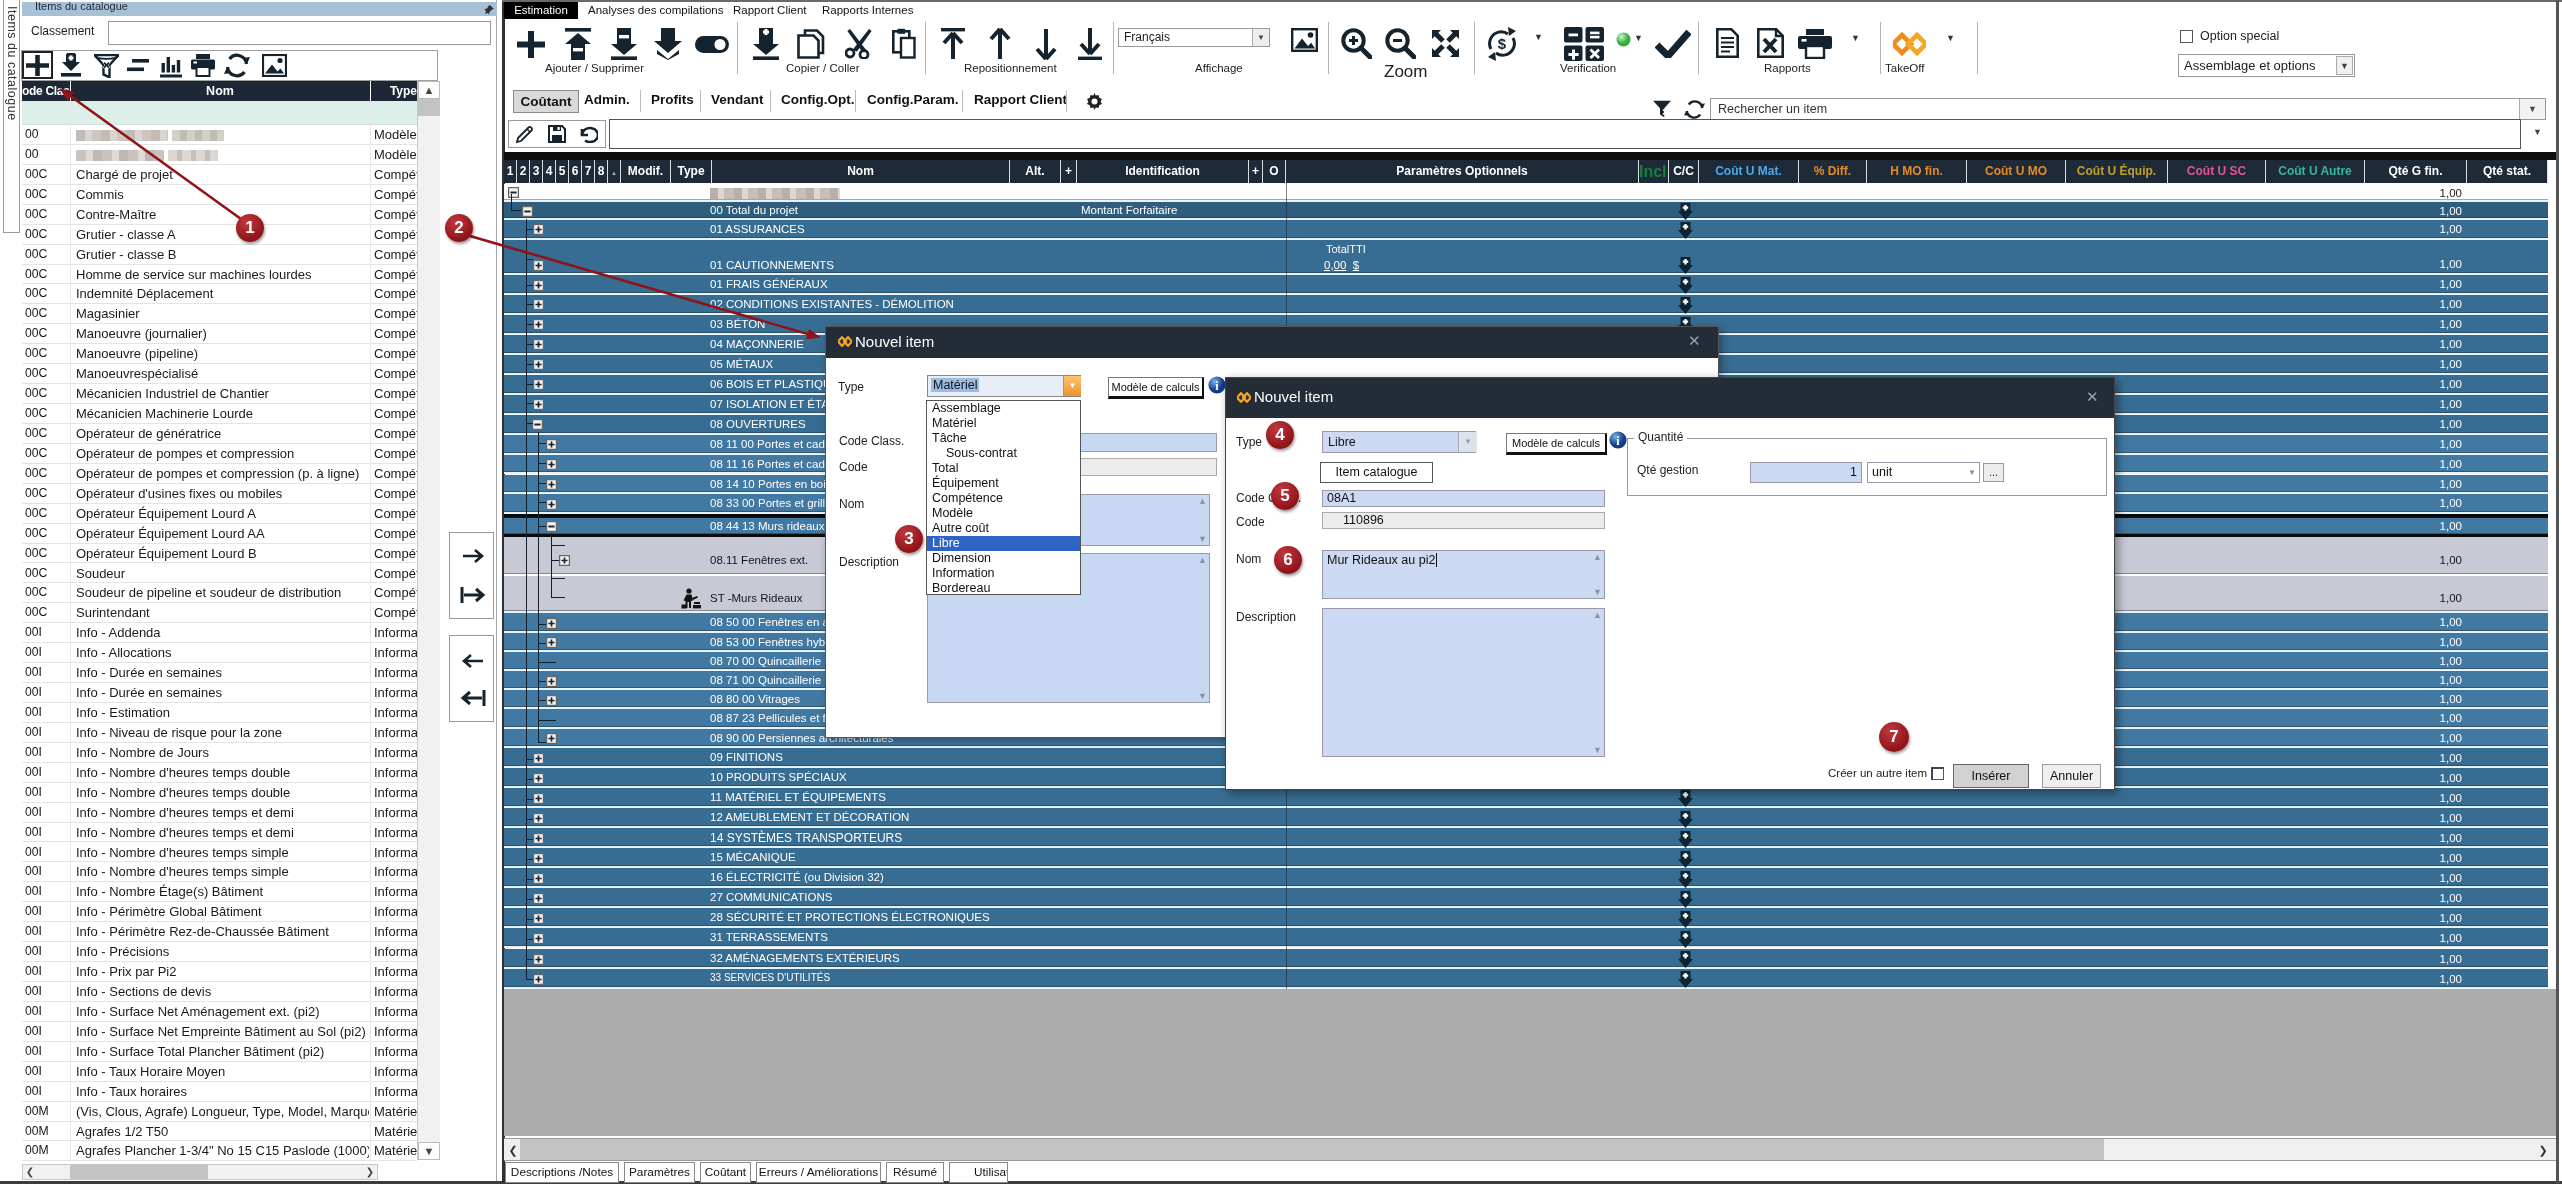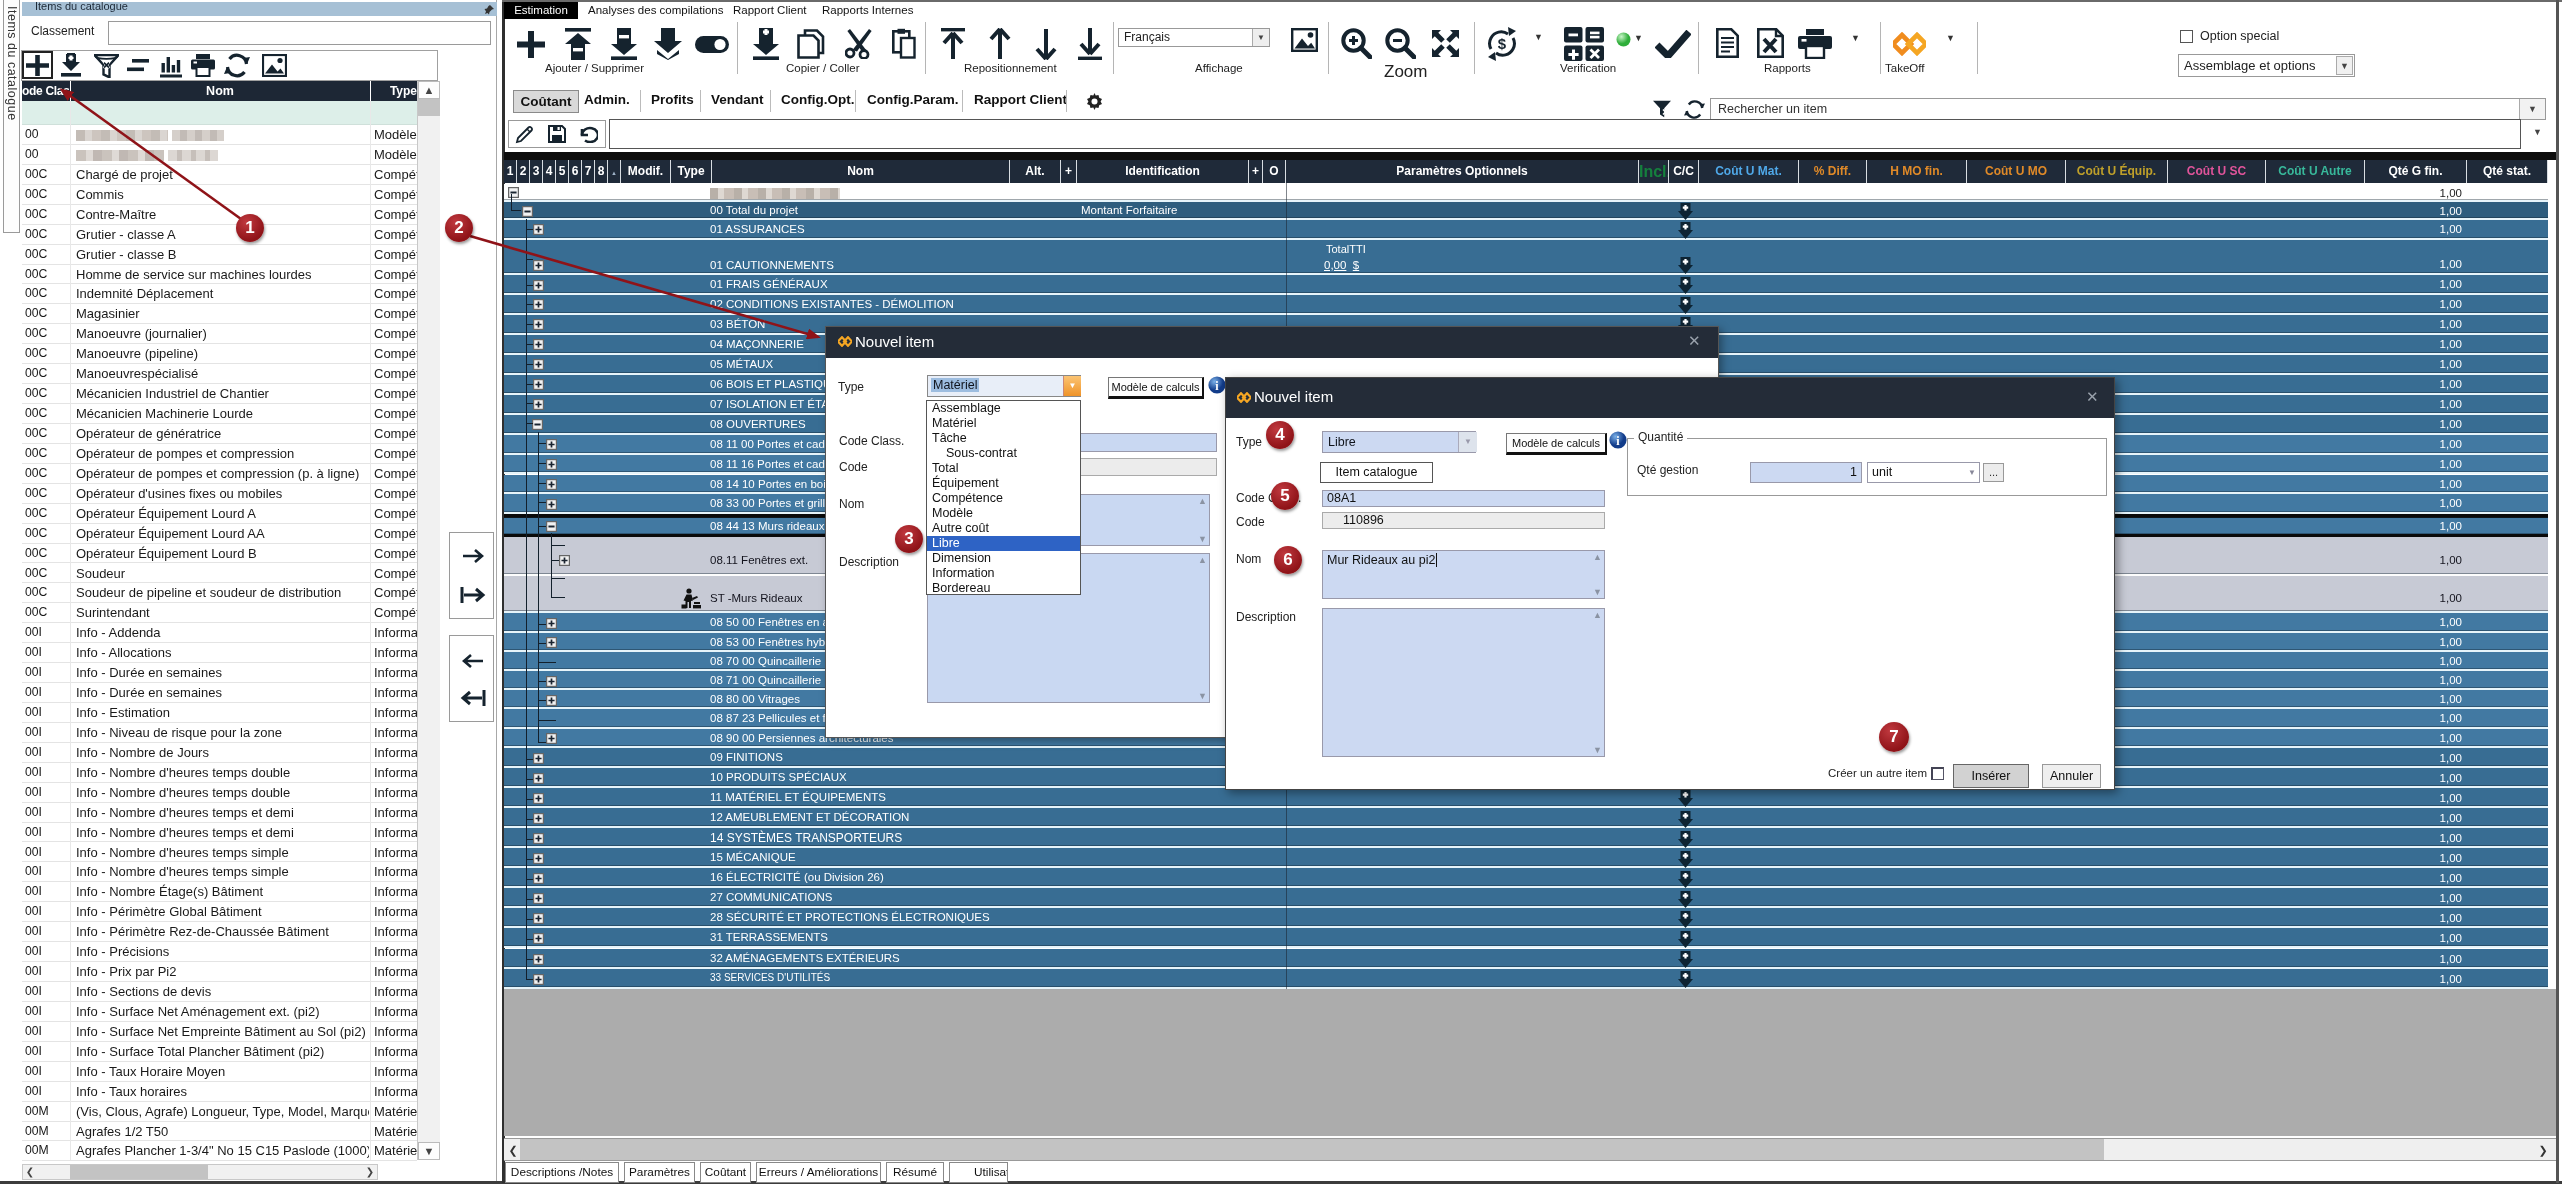--- a/index.html
+++ b/index.html
@@ -952,21 +952,21 @@
         <path d="M2 4.5h5M4.5 2v5" stroke="#1a2430" stroke-width="1.4"></path>
       </svg>
       <svg style="position:absolute;left:1174px;top:2.5px" width="15" height="17" viewBox="0 0 15 17">
         <rect x="2.5" y="0" width="10" height="9" fill="#0e2433"></rect>
         <path d="M0 8h15l-7.5 9z" fill="#0e2433"></path>
         <path d="M7.5 2v5.4M4.8 4.7h5.4" stroke="#fff" stroke-width="2.2"></path>
       </svg>
       <span style="position:absolute;right:86px;width:60px;text-align:right;font-size:11.5px;color:#fff;line-height:20.07px;">1,00</span>
     </div>
     <div class="abs" style="left:504px;top:868.2200000000005px;width:2044px;height:20.07px;background:#386d93;border-bottom:2px solid #e6f4fa;overflow:visible;box-shadow:inset 0 -1px 0 rgba(18,34,48,.4);">
-      <span style="position:absolute;left:206px;top:3px;font-size:11.5px;color:#fff;">16 ÉLECTRICITÉ (ou Division 26)</span>
+      <span style="position:absolute;left:206px;top:3px;font-size:11.5px;color:#fff;">16 ÉLECTRICITÉ (ou Division 32)</span>
       <svg style="position:absolute;left:29px;top:5px" width="11" height="11" viewBox="0 0 9 9">
         <rect x="0.5" y="0.5" width="8" height="8" fill="#f2f2f2" stroke="#666" stroke-width="1"></rect>
         <path d="M2 4.5h5M4.5 2v5" stroke="#1a2430" stroke-width="1.4"></path>
       </svg>
       <svg style="position:absolute;left:1174px;top:2.5px" width="15" height="17" viewBox="0 0 15 17">
         <rect x="2.5" y="0" width="10" height="9" fill="#0e2433"></rect>
         <path d="M0 8h15l-7.5 9z" fill="#0e2433"></path>
         <path d="M7.5 2v5.4M4.8 4.7h5.4" stroke="#fff" stroke-width="2.2"></path>
       </svg>
       <span style="position:absolute;right:86px;width:60px;text-align:right;font-size:11.5px;color:#fff;line-height:20.07px;">1,00</span>

